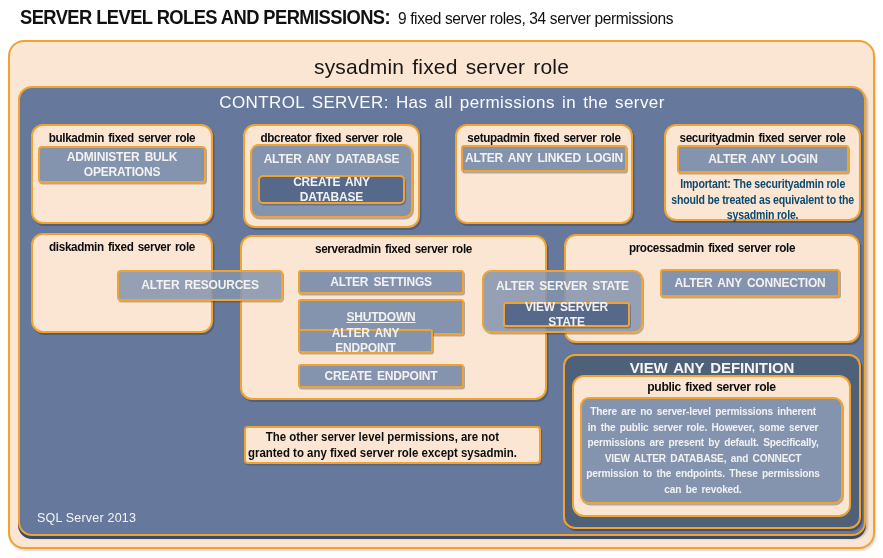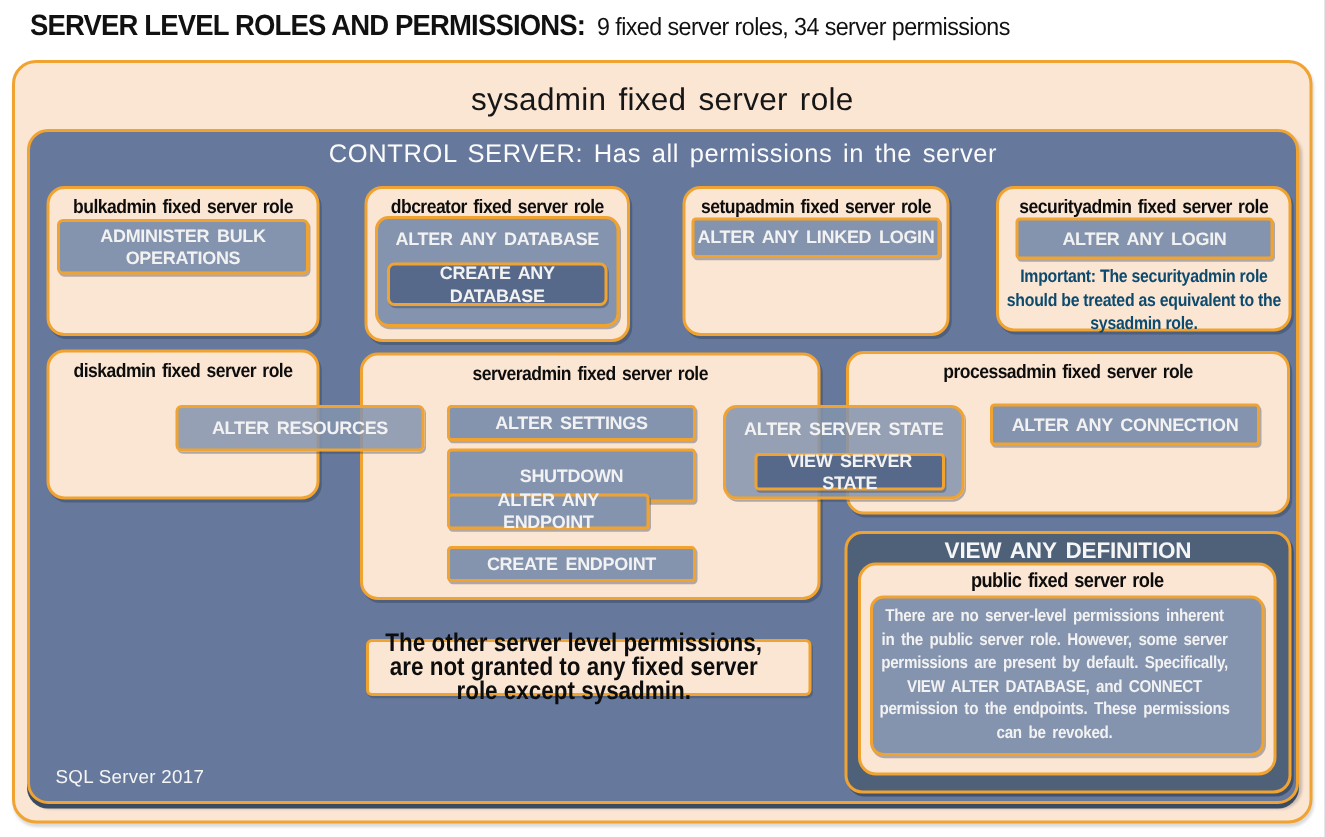--- a/index.html
+++ b/index.html
@@ -82,21 +82,21 @@
   <div class="abs graybar transbar" style="left:117px;top:270px;width:166px;height:31px;z-index:3;">
     <span>ALTER RESOURCES</span>
   </div>
 
   <div class="abs gold peach rolebox" style="left:240px;top:235px;width:307px;height:165px;">
     <div class="roletitle" style="top:4px;">serveradmin fixed server role</div>
   </div>
   <div class="abs graybar" style="left:298px;top:270px;width:166px;height:24px;border-radius:3px;">
     <span>ALTER SETTINGS</span>
   </div>
-  <div class="abs graybar" style="left:298px;top:299px;width:166px;height:36px;border-radius:3px;">
+  <div class="abs graybar" style="left:298px;top:299px;width:166px;height:36px;border-radius:3px;text-decoration:underline;">
     <span>SHUTDOWN</span>
   </div>
   <div class="abs graybar" style="left:298px;top:329px;width:135px;height:24px;border-radius:3px;">
     <span>ALTER ANY ENDPOINT</span>
   </div>
   <div class="abs graybar" style="left:298px;top:364px;width:166px;height:24px;border-radius:3px;">
     <span>CREATE ENDPOINT</span>
   </div>
 
   <div class="abs graybar transbar" style="left:482px;top:270px;width:161px;height:63px;border-radius:9px;z-index:3;align-items:flex-start;padding-top:7px;">
@@ -118,19 +118,19 @@
     <span>VIEW ANY DEFINITION</span>
   </div>
   <div class="abs gold peach" style="left:572px;top:375px;width:279px;height:142px;border-radius:12px;"></div>
   <div class="abs roletitle" style="left:572px;top:379px;width:279px;font-size:13.5px;">
     <span>public fixed server role</span>
   </div>
   <div class="abs graybar" style="left:580px;top:397px;width:263px;height:107px;border-radius:9px;font-size:11.5px;line-height:15.5px;align-items:center;padding:2px 4px;">
     <div class="cxp">There are no server-level permissions inherent in the public server role. However, some server permissions are present by default. Specifically, VIEW ALTER DATABASE, and CONNECT permission to the endpoints. These permissions can be revoked.</div>
   </div>
 
-  <div class="abs gold peach" style="left:244px;top:426px;width:297px;height:38px;border-radius:4px;display:flex;align-items:center;justify-content:center;text-align:center;font-size:17px;font-weight:bold;color:#0d0d0d;line-height:16px;box-shadow:1px 1.5px 0 rgba(40,55,80,.3);">
+  <div class="abs gold peach" style="left:244px;top:426px;width:297px;height:38px;border-radius:4px;display:flex;align-items:center;justify-content:center;text-align:center;font-size:13px;font-weight:bold;color:#0d0d0d;line-height:16px;box-shadow:1px 1.5px 0 rgba(40,55,80,.3);">
     <div class="cxp">The other server level permissions, are not granted to any fixed server role except sysadmin.</div>
   </div>
 
-  <div class="abs" style="left:37px;top:511px;font-size:12.5px;color:#F5F5F5;letter-spacing:0.2px;">SQL Server 2017</div>
+  <div class="abs" style="left:37px;top:511px;font-size:12.5px;color:#F5F5F5;letter-spacing:0.2px;">SQL Server 2013</div>
 
 </div>
 
 </body></html>

